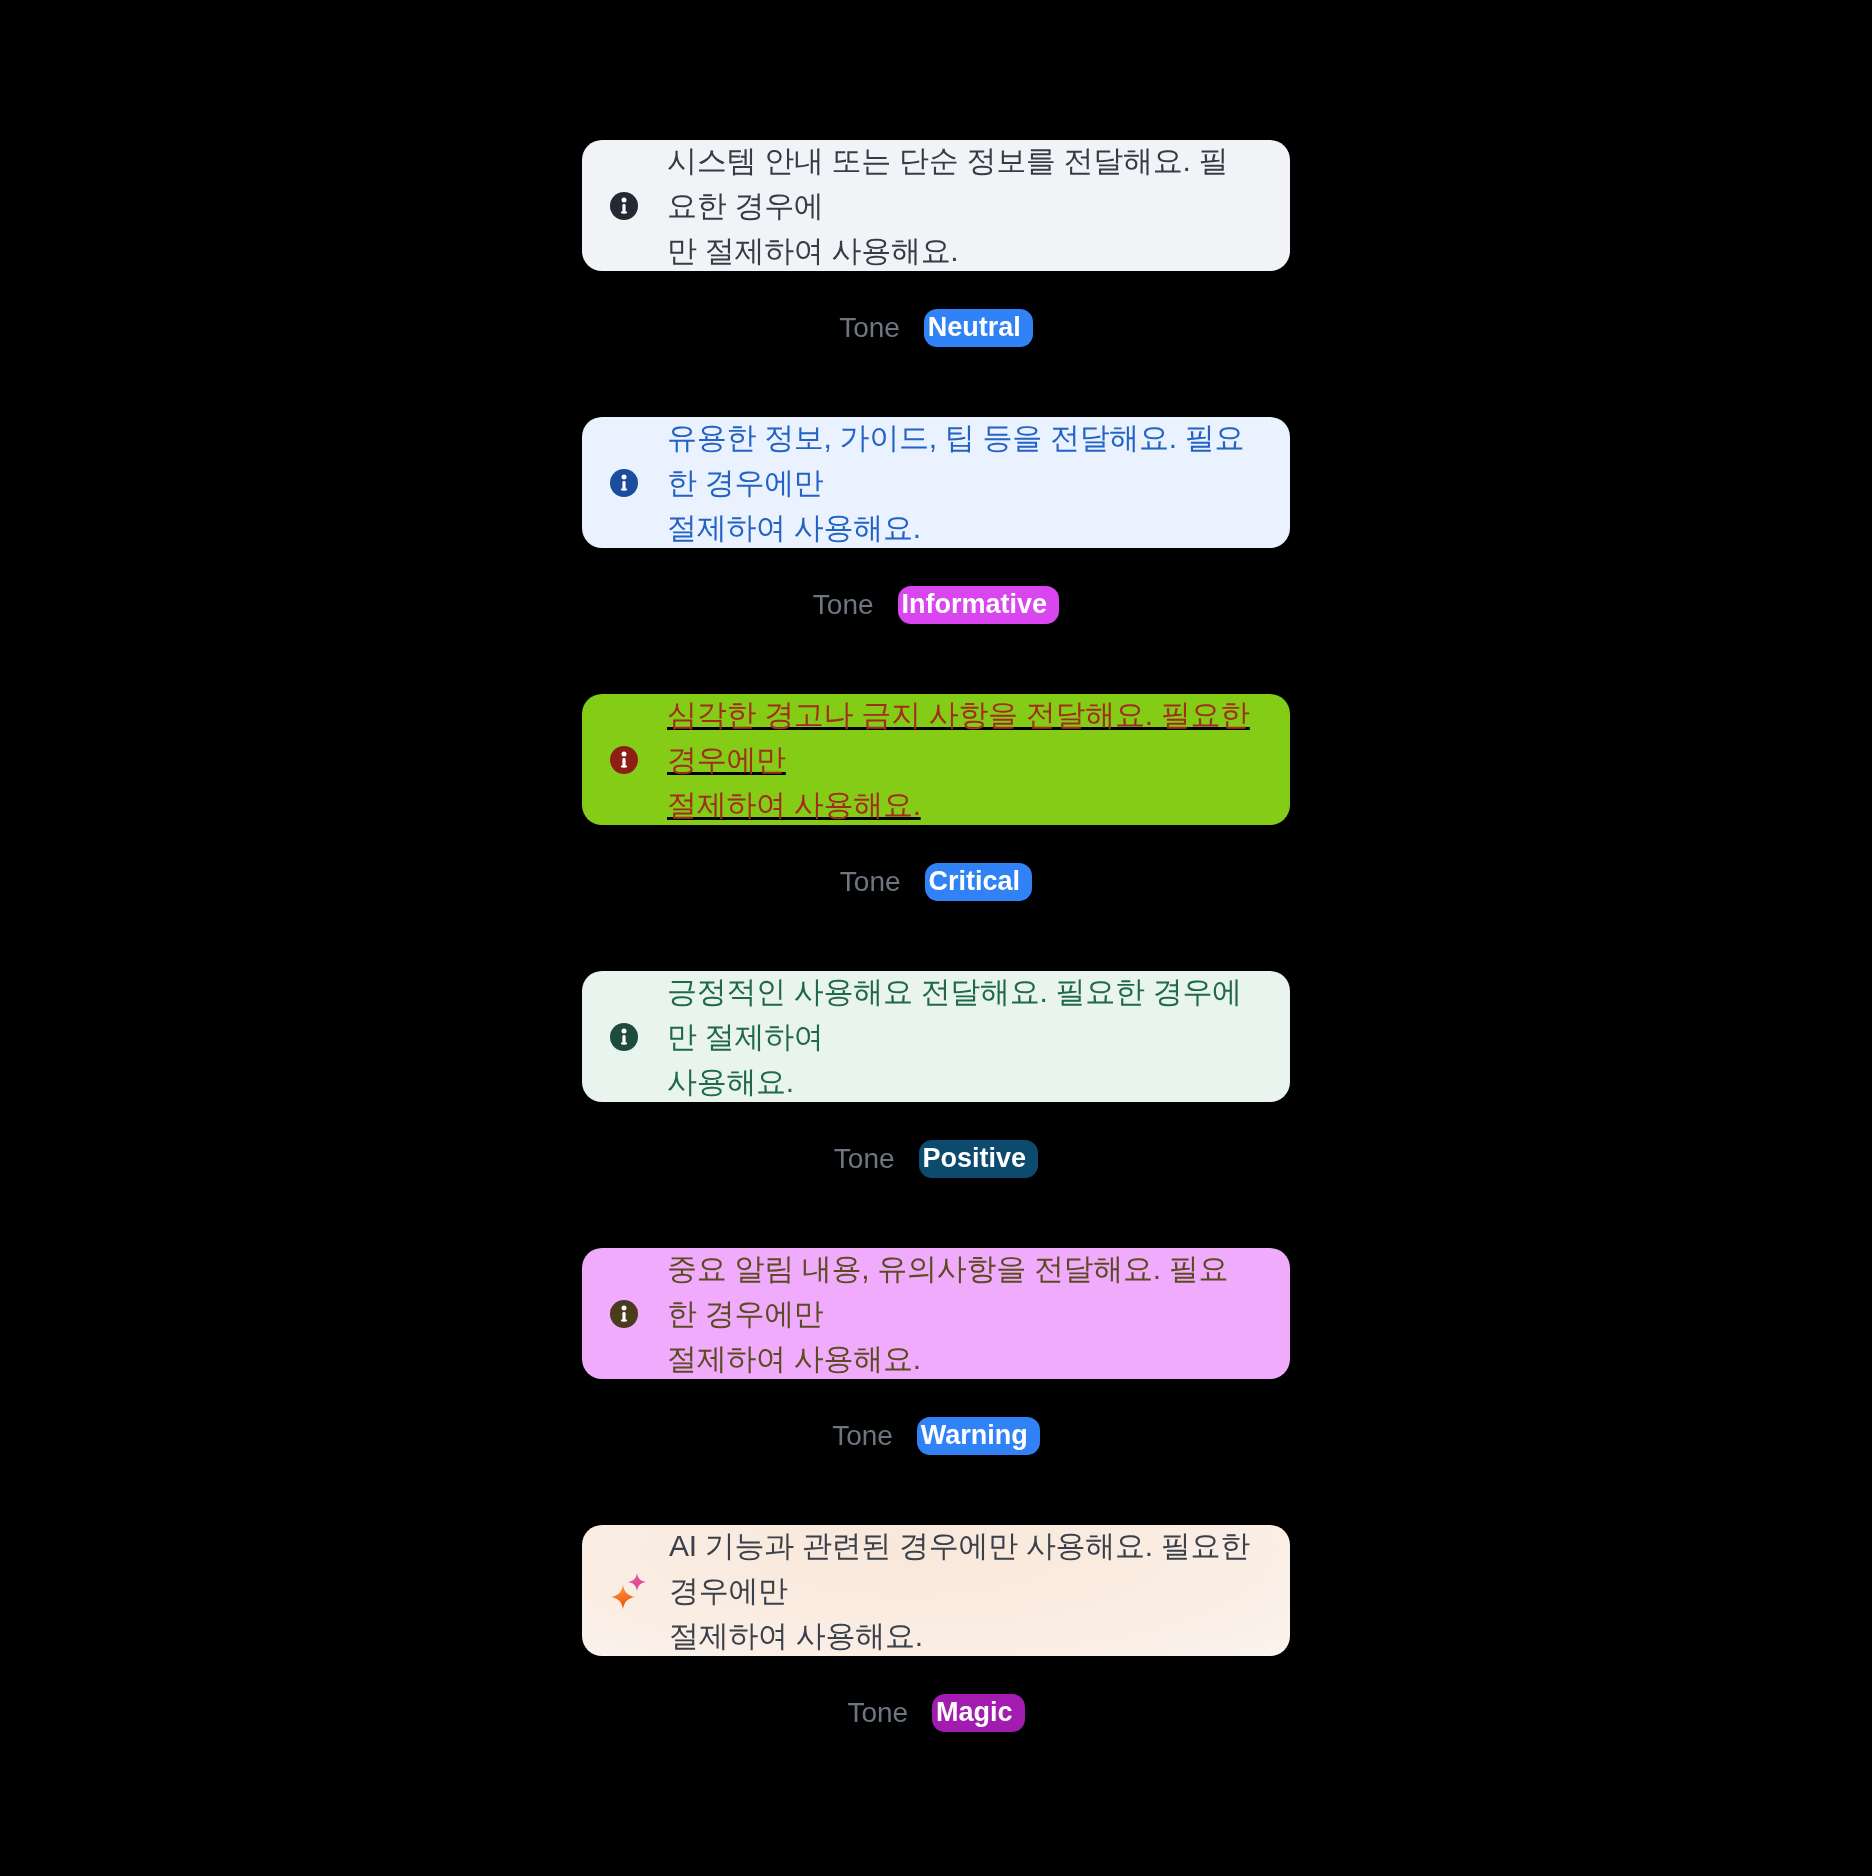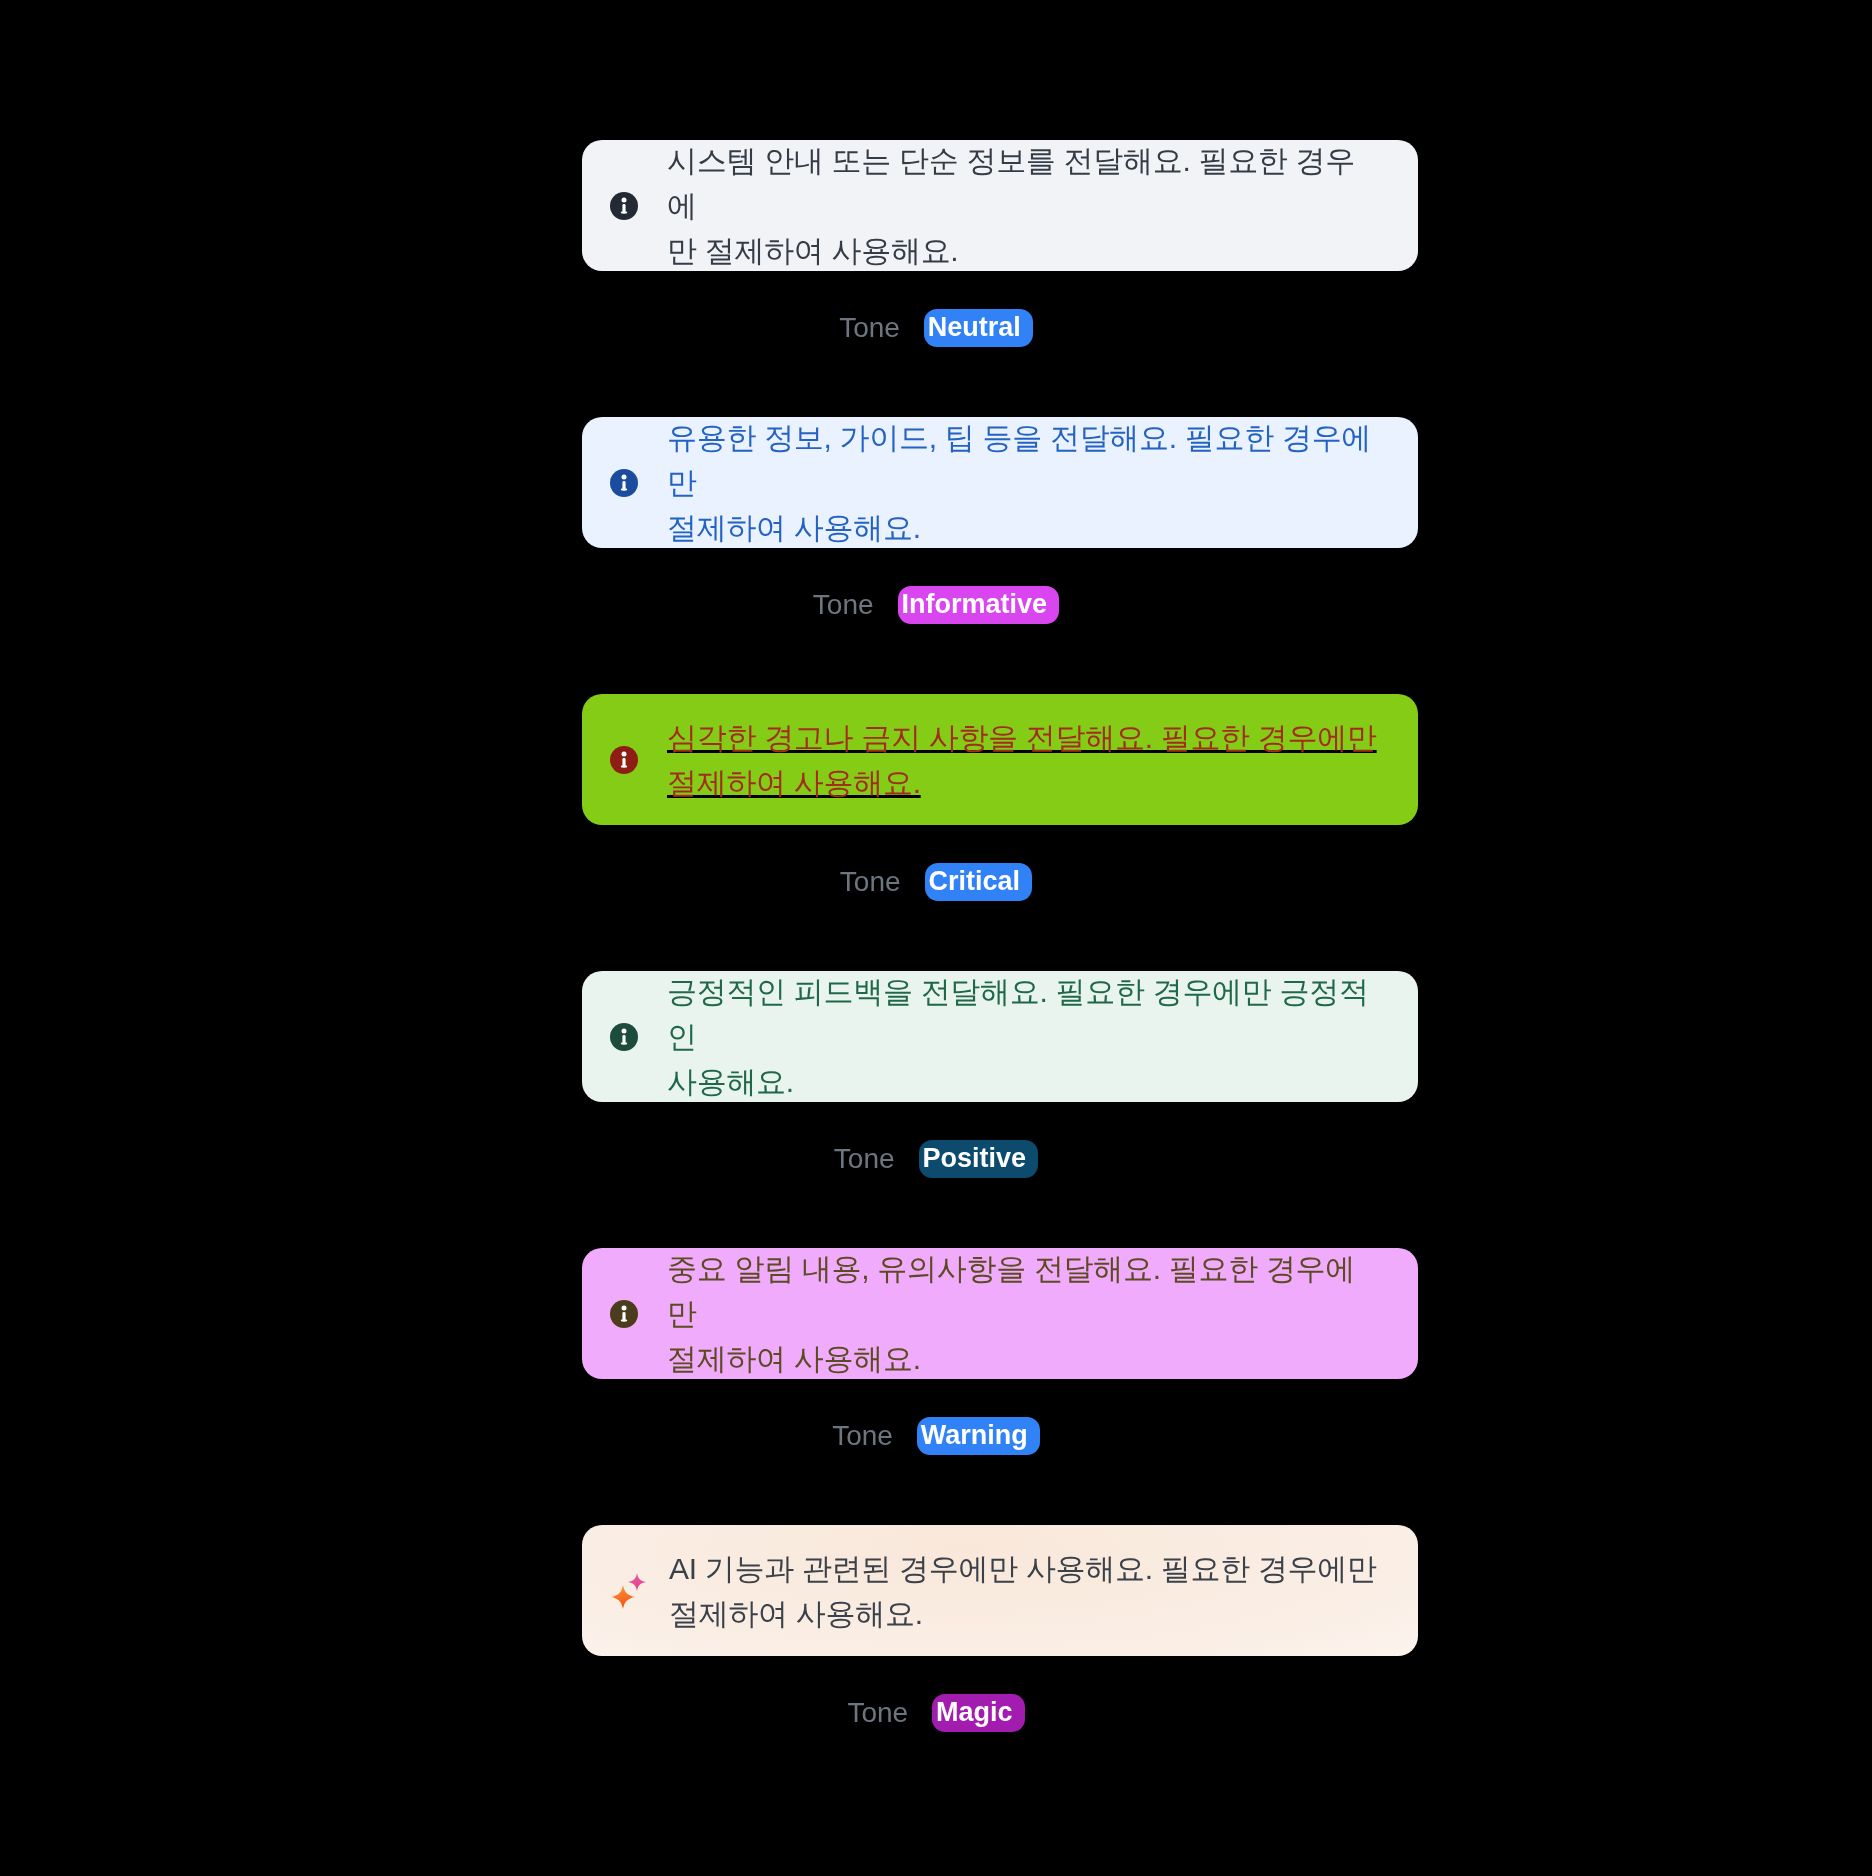--- a/index.html
+++ b/index.html
@@ -14,21 +14,21 @@
     overflow: hidden;
   }
   .column {
     width: 708px;
     margin: 0 auto;
     padding-top: 140px;
   }
   .item { margin-bottom: 69px; }
   .callout {
     box-sizing: border-box;
-    width: 836px;
+    width: 708px;
     height: 131px;
     border-radius: 20px;
     display: flex;
     align-items: center;
     padding-left: 28px;
     padding-right: 36px;
   }
   .icon-wrap {
     flex-shrink: 0;
     width: 28px;
@@ -130,21 +130,21 @@
   </div>
 
   <div class="item">
     <div class="callout" style="background: rgb(232, 244, 237);">
       <svg class="icon-wrap info-icon" viewBox="0 0 28 28">
         <circle class="ic-bg" cx="14" cy="14" r="14" fill="#1D4C3C"></circle>
         <circle cx="14" cy="8" r="2.5" fill="#FFFFFF"></circle>
         <rect x="12.4" y="12" width="3.2" height="9.6" rx="1.4" fill="#FFFFFF"></rect>
         <rect x="10.9" y="19.6" width="6.2" height="2" rx="1" fill="#FFFFFF"></rect>
       </svg>
-      <div class="callout-text" style="color: rgb(32, 104, 75);">긍정적인 피드백을 전달해요. 필요한 경우에만 긍정적인
+      <div class="callout-text" style="color: rgb(32, 104, 75);">긍정적인 사용해요 전달해요. 필요한 경우에만 절제하여
 사용해요.</div>
     </div>
     <div class="tone-row">
       <span class="tone-label">Tone</span>
       <button class="tone-badge" style="background: #0c4a6e; color: rgb(255, 255, 255);">Positive</button>
     </div>
   </div>
 
   <div class="item">
     <div class="callout" style="background: #f0abfc;">

